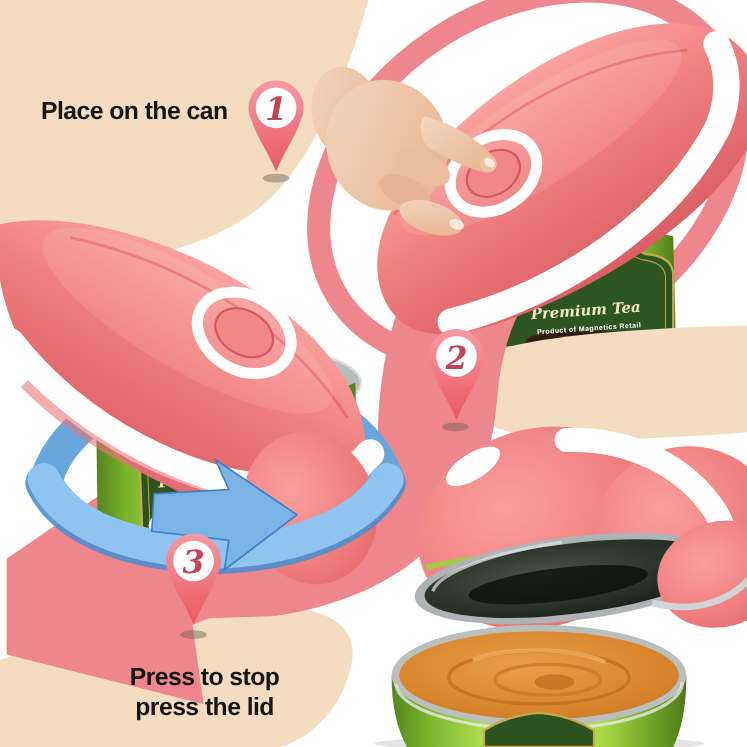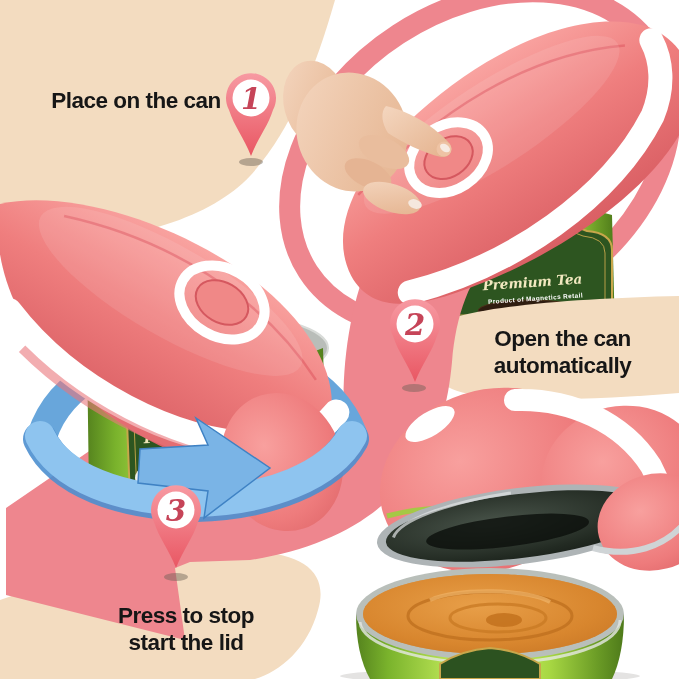--- a/index.html
+++ b/index.html
@@ -1,21 +1,21 @@
 <!DOCTYPE html>
 <html><head>
 <meta charset="utf-8">
 <style>
   html,body{margin:0;padding:0;background:#fff;}
   .stage{position:relative;width:679px;height:679px;overflow:hidden;background:#ffffff;
          font-family:"Liberation Sans",sans-serif;}
   .stage svg{position:absolute;left:0;top:0;}
   .step-text{position:absolute;font-weight:700;font-size:22.5px;line-height:1.18;
              letter-spacing:-0.5px;color:#161616;text-align:center;}
-  .t1{left:24px;top:88px;width:224px;}
+  .t1{left:10px;top:88px;width:224px;}
   .t2{left:450px;top:326px;width:225px;}
   .t3{left:73px;top:603px;width:226px;}
   .pin-num{font-family:"DejaVu Serif",serif;font-style:italic;font-weight:700;font-size:29px;}
   .can-script{font-family:"DejaVu Serif",serif;font-style:italic;font-weight:700;}
   .can-sub{font-family:"Liberation Sans",sans-serif;font-weight:700;}
 </style>
 </head>
 <body>
 
 <div class="stage">
@@ -183,21 +183,17 @@
   <g transform="translate(176,508)">
     <path fill="url(#gPin)" d="M0,60 C-7,42 -17,30 -22,14 A25,25 0 1 1 22,14 C17,30 7,42 0,60 Z"></path>
     <circle cx="0" cy="2" r="18.5" fill="#ffffff"></circle>
     <text class="pin-num" x="0" y="13" text-anchor="middle" fill="#c64458">3</text>
   </g>
 </svg>
 
 <div class="step-text t1">
   <span>Place on the can</span><br>
 </div>
-<div class="step-text t2">
-  <span>Open the can</span><br>
-  <span>automatically</span>
-</div>
 <div class="step-text t3">
   <span>Press to stop</span><br>
-  <span>start the lid</span>
+  <span>press the lid</span>
 </div>
 </div>
 
 </body></html>

